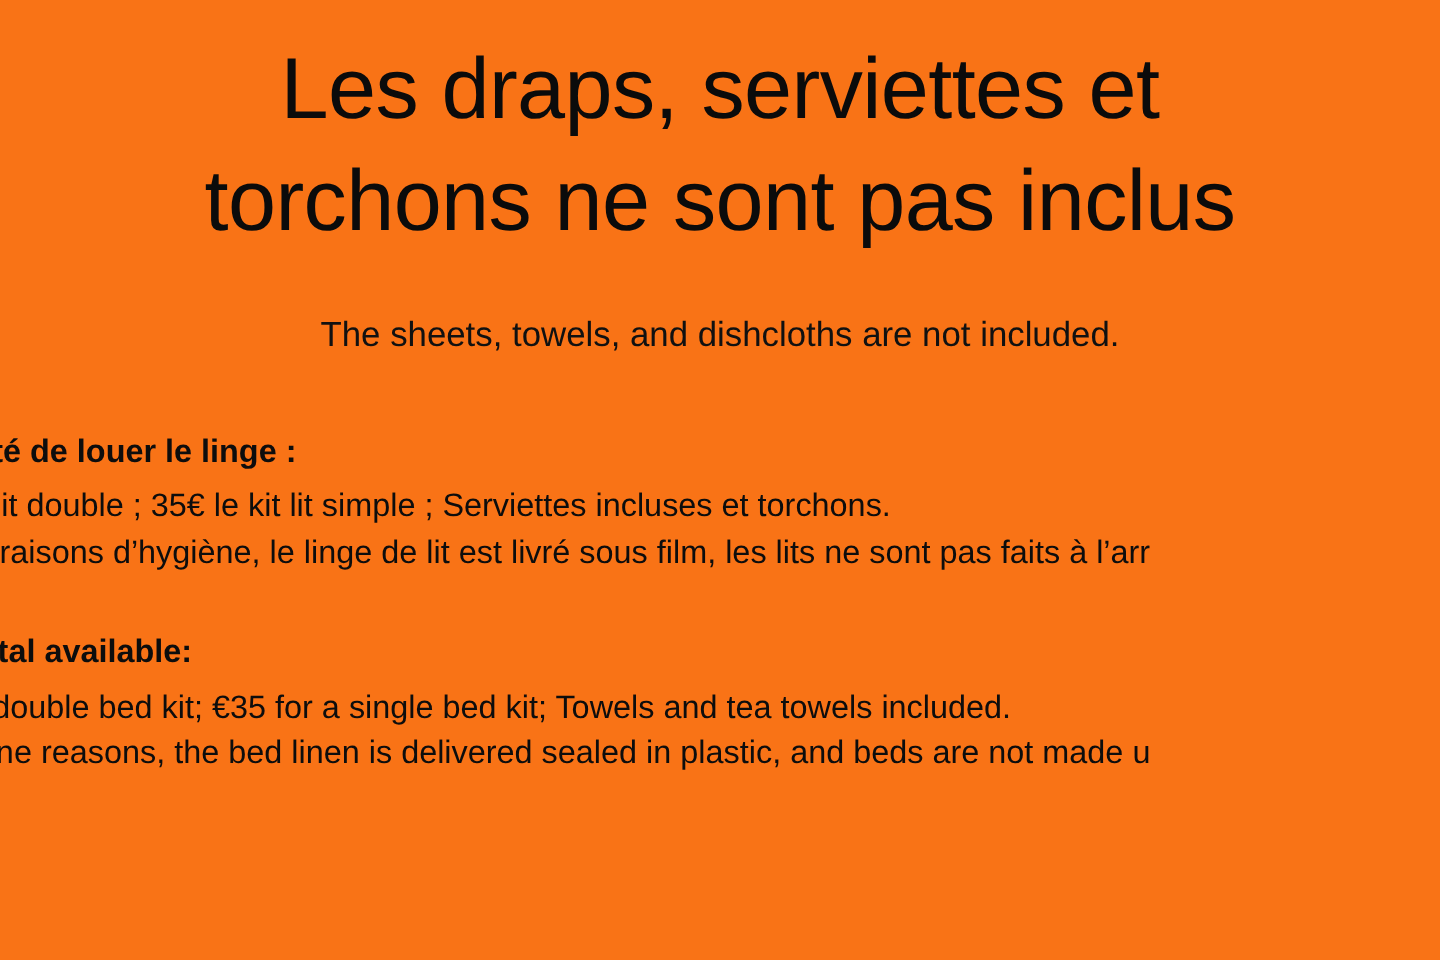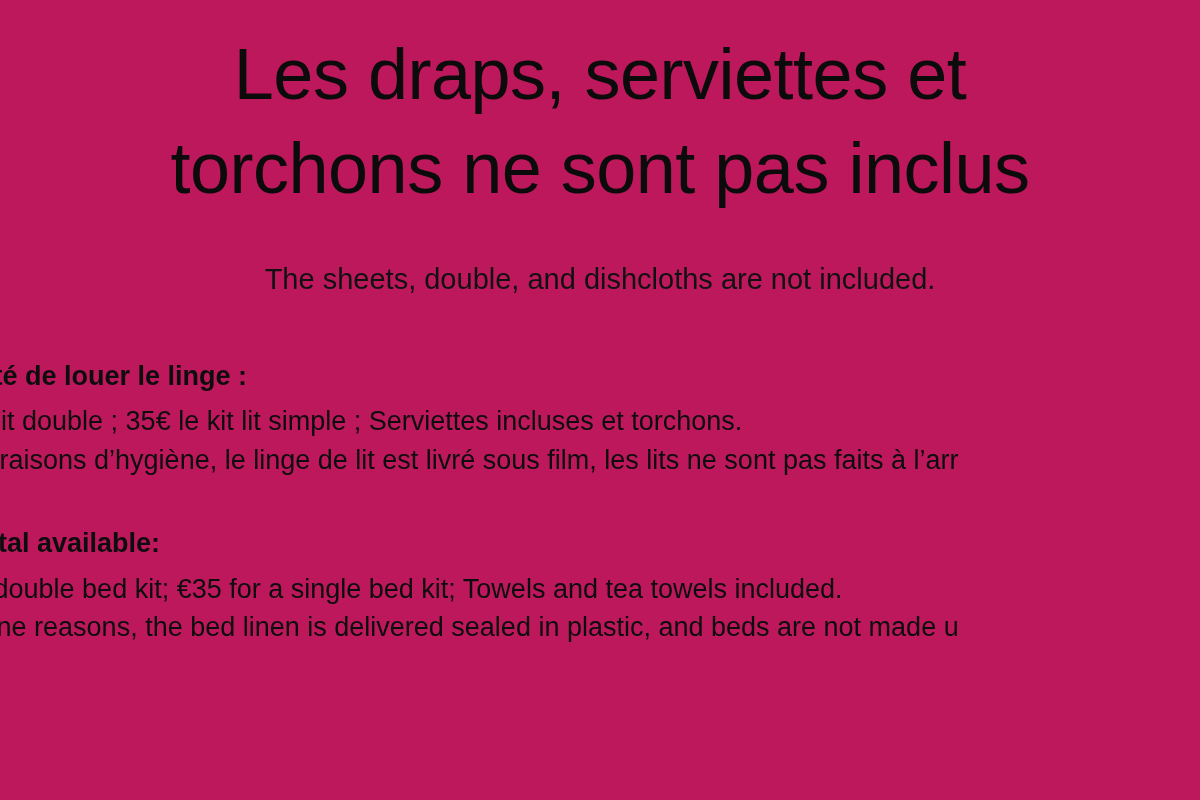--- a/index.html
+++ b/index.html
@@ -13,21 +13,21 @@
     overflow: hidden;
     font-family: "Liberation Sans", sans-serif;
     color: #0d0d0d;
     -webkit-font-smoothing: antialiased;
   }
 
   .page {
     position: relative;
     width: 1200px;
     height: 800px;
-    background: #be185d;
+    background: #f97316;
     box-sizing: border-box;
   }
 
   
   .heading-block {
     padding-top: 28px;
     text-align: center;
   }
   .title {
     font-size: 72px;
@@ -75,21 +75,21 @@
     height: 46px;
   }
 </style>
 </head>
 <body>
 
 <div class="page">
 
   <div class="heading-block">
     <h1 class="title">Les draps, serviettes et torchons ne sont pas inclus</h1>
-    <p class="subtitle">The sheets, double, and dishcloths are not included.</p>
+    <p class="subtitle">The sheets, towels, and dishcloths are not included.</p>
   </div>
 
   <div class="body-block">
 
     <div class="para-group fr-block">
       <p class="lead">sibilité de louer le linge :</p>
       <p class="line">le kit lit double ; 35€ le kit lit simple ;  Serviettes incluses et torchons.</p>
       <p class="line">r des raisons d’hygiène, le linge de lit est livré sous film, les lits ne sont pas faits à l’arr</p>
     </div>
 

